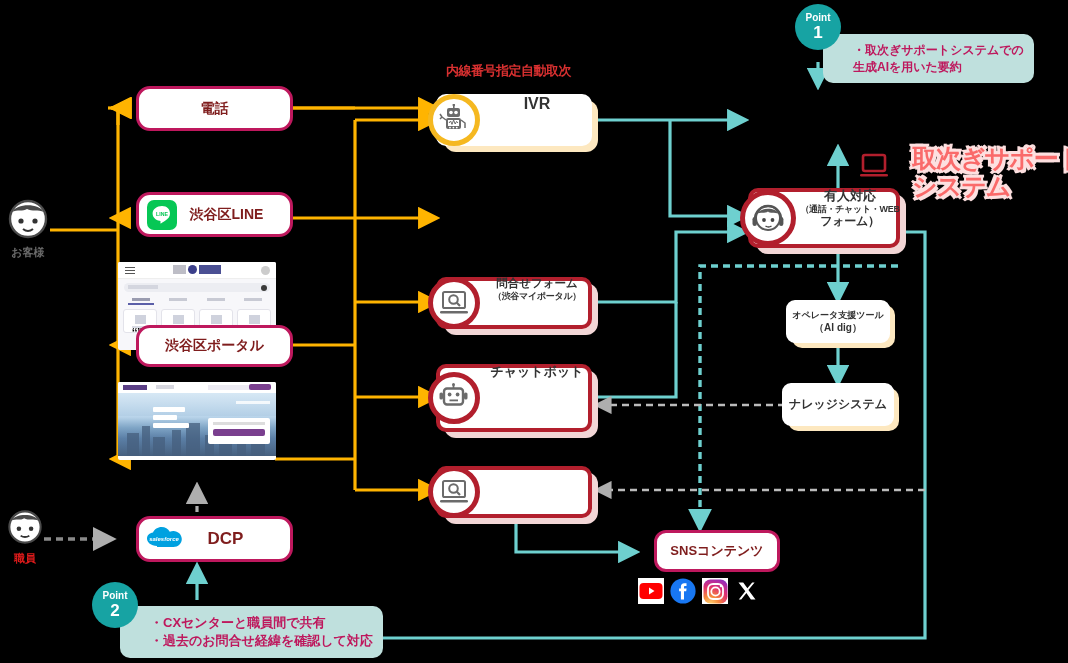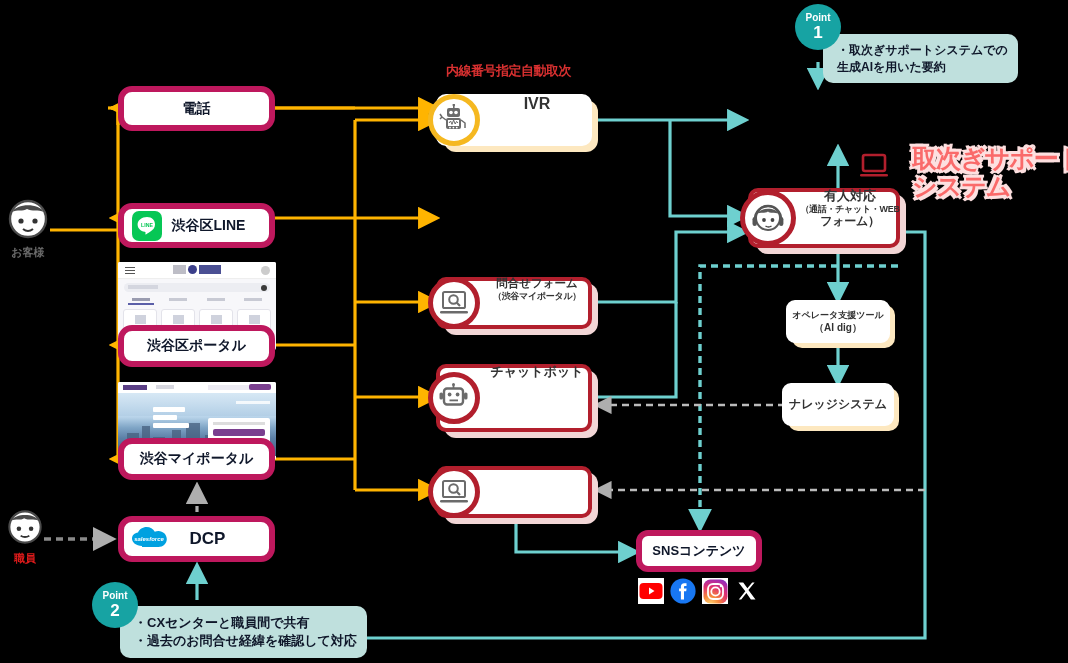--- a/index.html
+++ b/index.html
@@ -22,23 +22,24 @@
     border-radius: 12px;
     text-align:center;
     color:#333;
     font-weight:700;
     line-height:1.22;
   }
   .node .lbl { display:block; }
 
   
   .node.grey {
-    border: 6px solid #be185d;
+    border: 3px solid #be185d;
     border-radius: 14px;
-    color:#0f172a;
+    color:#7f1d1d;
+    margin-left:18px;
   }
 
   
   .pill {
     position:absolute;
     border-radius: 10px;
   }
   .pill .plate {
     position:absolute; left:8px; top:6px; right:-6px; bottom:-6px;
     border-radius: 12px;
@@ -150,23 +151,23 @@
       2px 2px 0 #fde0e0, -2px 2px 0 #fde0e0, 2px -2px 0 #fde0e0, -2px -2px 0 #fde0e0,
       3px 3px 0 #fde0e0, -3px 3px 0 #fde0e0, 3px -3px 0 #fde0e0, -3px -3px 0 #fde0e0;
   }
 
   
   .callout { position:absolute; }
   .callout .bubble {
     position:absolute;
     background:#bfe0dd;
     border-radius:10px;
-    color:#0f172a;
+    color:#be185d;
     font-weight:700;
-    padding:8px 10px 8px 14px;
+    padding:8px 10px 8px 30px;
     line-height:1.38;
     white-space:nowrap;
   }
   .callout .badgecirc {
     position:absolute; z-index:3;
     width:46px; height:46px; border-radius:50%;
     background:#17a3a3;
     color:#fff;
     display:flex; flex-direction:column; align-items:center; justify-content:center;
     line-height:1;
@@ -323,21 +324,21 @@
       <circle cx="30" cy="23" r="2.6" fill="#333"></circle>
       <path d="M18,31 q5,3 10,0" stroke="#333" stroke-width="2" fill="none"></path>
     </svg>
     <div class="cap" style="color:#e01b1b;">職員</div>
   </div>
 
   <div class="node grey" style="left:118px; top:86px; width:157px; height:45px; font-size:14px;">
     <span class="lbl">電話</span>
   </div>
 
-  <div class="node grey" style="left:118px; top:203px; width:157px; height:45px; font-size:14px; justify-content:space-between; padding-left:8px;">
+  <div class="node grey" style="left:118px; top:192px; width:157px; height:45px; font-size:14px; justify-content:space-between; padding-left:8px;">
     <span style="width:30px;height:30px;border-radius:7px;background:#06C755;display:flex;align-items:center;justify-content:center;flex:none;margin-right:6px;">
       <svg width="22" height="20" viewBox="0 0 22 20">
           <path d="M11 1C5.8 1 1.6 4.3 1.6 8.4c0 3.7 3 6.8 7.1 7.4.3.1.7.2.8.5.1.2 0 .6 0 .9 0 0-.1.6-.1.8 0 .2 0 .6.5.4.5-.2 3-1.8 4.2-2.7 2.9-1.9 4.9-4 4.9-7.3C19 4.3 16.2 1 11 1z" fill="#fff"></path>
           <text x="11" y="11" font-size="5.2" fill="#06C755" text-anchor="middle" font-family="'Liberation Sans',sans-serif" font-weight="bold">LINE</text>
         </svg>
     </span>
     <span class="lbl" style="flex:1;text-align:center;padding-right:20px;">渋谷区LINE</span>
   </div>
 
   <div class="thumb portal" style="left:118px; top:262px; width:158px; height:88px;">
@@ -418,23 +419,20 @@
           <i style="width:32px"></i>
           <i style="width:24px"></i>
           <i style="width:36px"></i>
         </div>
       <div class="panel">
           <i></i>
           <b></b>
         </div>
     </div>
   </div>
-  <div class="node grey" style="left:118px; top:438px; width:157px; height:42px; font-size:14px;">
-    <span class="lbl">渋谷マイポータル</span>
-  </div>
 
   <div class="node grey" style="left:118px; top:516px; width:157px; height:46px; font-size:15px; justify-content:flex-start; padding-left:6px;">
     <span style="width:40px;height:26px;flex:none;display:flex;align-items:center;justify-content:center;">
       <svg width="40" height="26" viewBox="0 0 40 26">
         <path d="M12,20 C6,20 2,16.5 2,12.6 C2,9.4 4.6,6.8 8,6.5 C9.4,3.3 12.7,1 16.6,1 C20.1,1 23.2,2.9 24.8,5.7 C25.9,5.2 27.1,4.9 28.4,4.9 C33,4.9 36.8,8.5 36.8,13 C36.8,17.5 33,21 28.4,21 L12,21 Z" fill="#00A1E0"></path>
         <text x="19" y="15" font-size="6" fill="#fff" text-anchor="middle" font-family="'Liberation Sans',sans-serif" font-style="italic">salesforce</text>
       </svg>
     </span>
     <span class="lbl" style="flex:1;text-align:center;padding-right:24px;font-size:17px;">DCP</span>
   </div>

